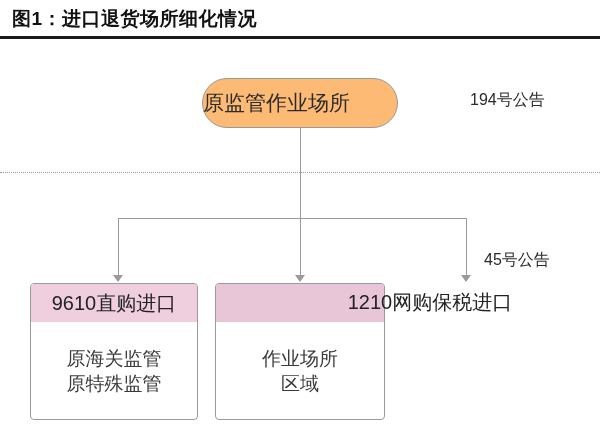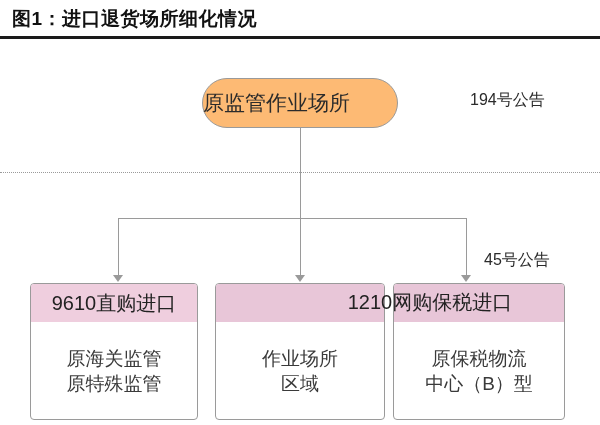--- a/index.html
+++ b/index.html
@@ -226,28 +226,19 @@
   <div id="card-1210-a" class="card">
     <div class="card-head" style="background:#e8c6d8;"></div>
     <div class="card-body">
       <div>
         <div>作业场所</div>
         <div>区域</div>
       </div>
     </div>
   </div>
 
-  <div id="card-1210-b" class="card">
-    <div class="card-head" style="background:#e8c6d8;"></div>
-    <div class="card-body">
-      <div>
-        <div>原保税物流</div>
-        <div>中心（B）型</div>
-      </div>
-    </div>
-  </div>
 
   <div id="band-1210">1210网购保税进口</div>
 
   <div id="anno-194" class="annotation">194号公告</div>
   <div id="anno-45" class="annotation">45号公告</div>
 
 </div>
 
 </body></html>

